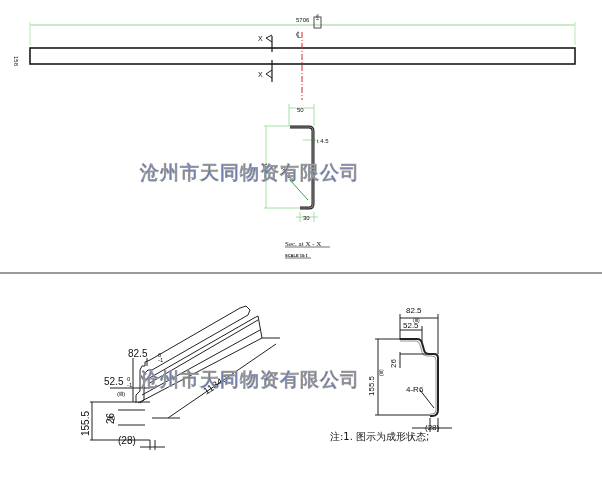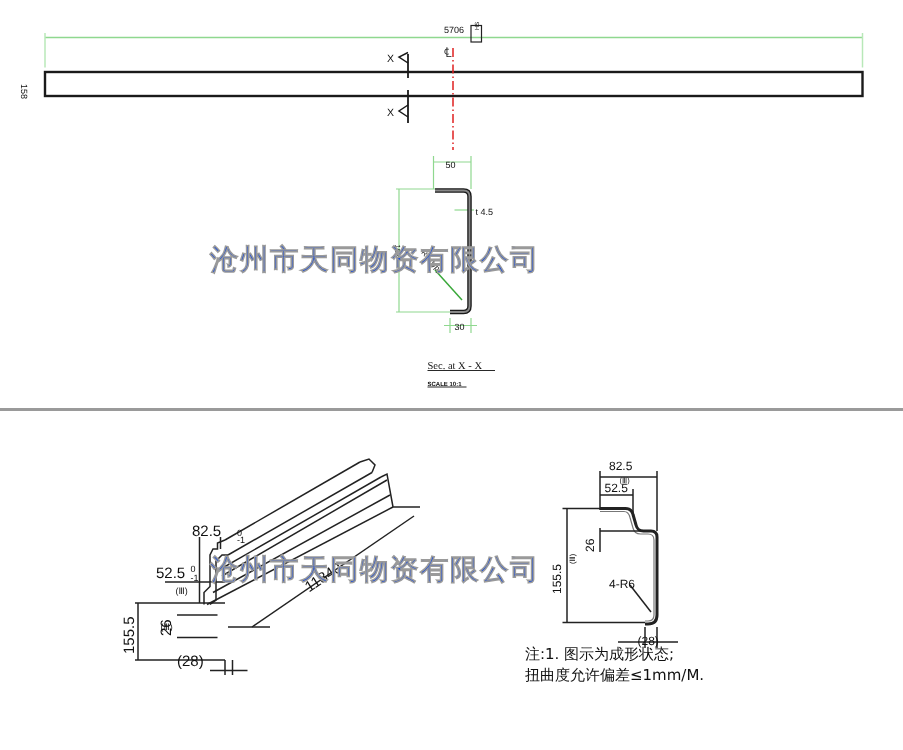--- a/index.html
+++ b/index.html
@@ -2,21 +2,21 @@
 <html><head>
 <meta charset="utf-8">
 <style>
   html, body { margin:0; padding:0; background:#ffffff; }
   body { width:602px; height:500px; position:relative; overflow:hidden; font-family:"Liberation Sans", sans-serif; }
   svg { position:absolute; left:0; top:0; }
   .t { font-family:"Liberation Sans", sans-serif; fill:#111; }
   .serif { font-family:"Liberation Serif", serif; fill:#111; }
   .wm { position:absolute; font-family:"DejaVu Sans", sans-serif; font-size:19px; color:#1d4ed8; letter-spacing:1px;
         -webkit-text-stroke:1px #9a9a9a; pointer-events:none; white-space:nowrap; }
-  .notes { position:absolute; left:330px; top:430px; font-family:"DejaVu Sans", sans-serif; font-size:10px; color:#111; line-height:14px;text-align:center; }
+  .notes { position:absolute; left:330px; top:430px; font-family:"DejaVu Sans", sans-serif; font-size:10px; color:#111; line-height:14px; }
   .notes div { white-space:nowrap; }
 </style>
 </head>
 <body>
 
 <svg width="602" height="500" viewBox="0 0 602 500">
 
   <g>
 
     <line x1="30" y1="25" x2="575" y2="25" stroke="#8fd88f" stroke-width="1"></line>
@@ -144,17 +144,16 @@
     <text class="t" x="374" y="396" font-size="8" transform="rotate(-90 374 396)">155.5</text>
     <text class="t" x="383" y="376" font-size="5" transform="rotate(-90 383 376)">(Ⅲ)</text>
     <text class="t" x="396" y="368" font-size="8" transform="rotate(-90 396 368)">26</text>
     <text class="t" x="406" y="392" font-size="8">4-R6</text>
     <text class="t" x="425" y="430" font-size="8">(28)</text>
   </g>
 </svg>
 
 <div class="notes">
   <div>注:1. 图示为成形状态;</div>
-  <div style="padding-left:20px">扭曲度允许偏差≤1mm/M.</div>
 </div>
 
 <div class="wm" style="left:140px; top:160px;">沧州市天同物资有限公司</div>
 <div class="wm" style="left:140px; top:367px;">沧州市天同物资有限公司</div>
 
 </body></html>

